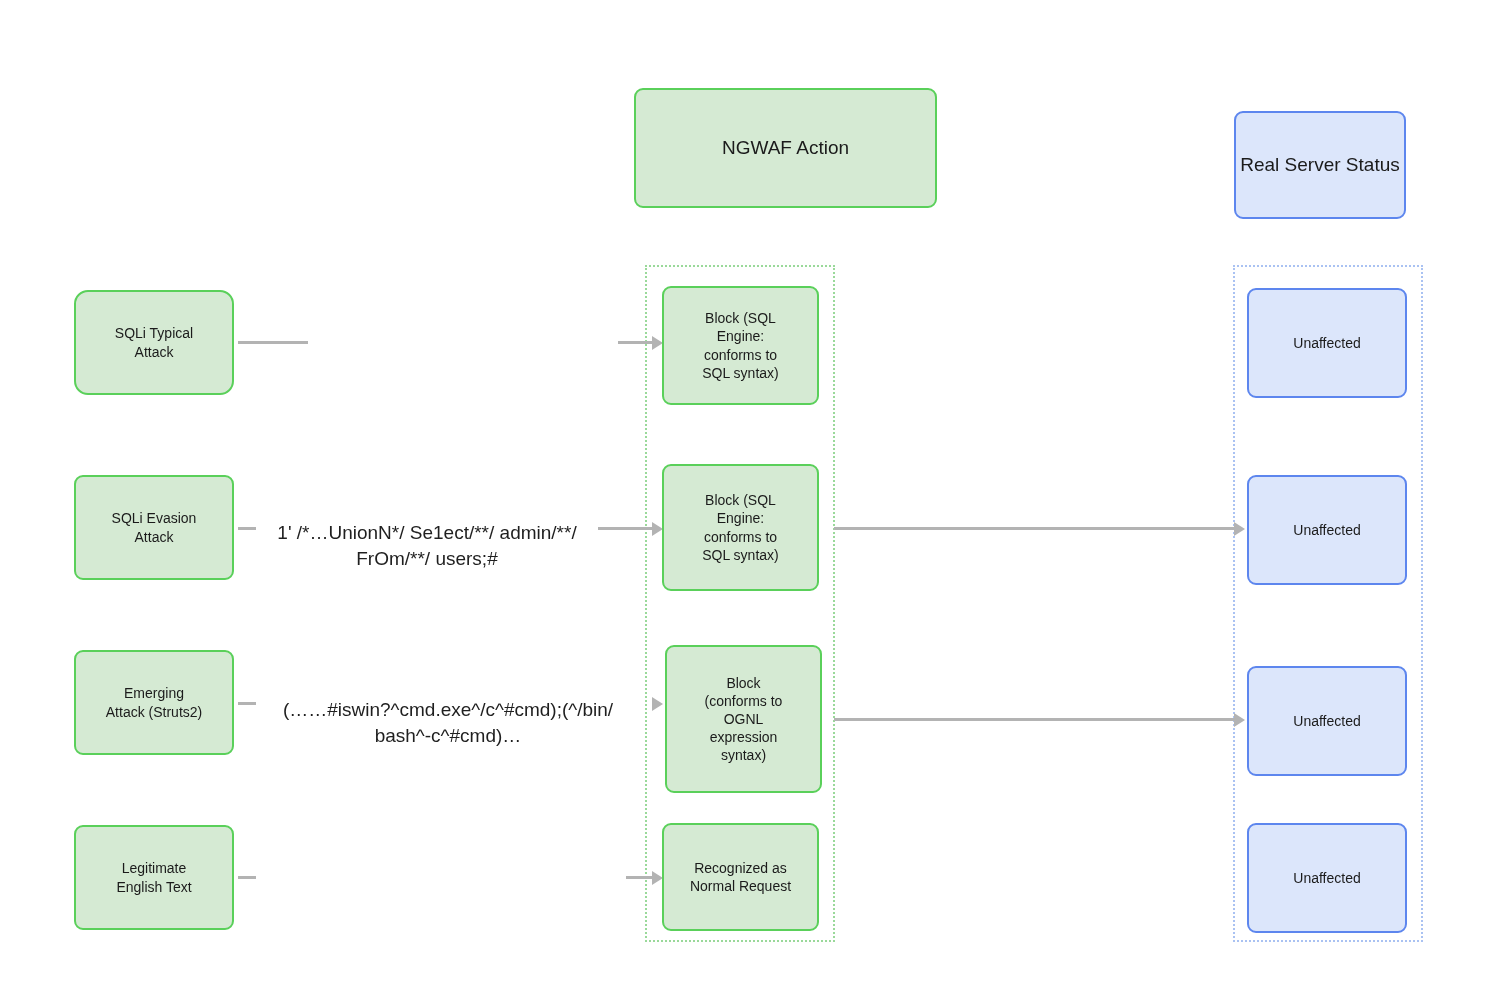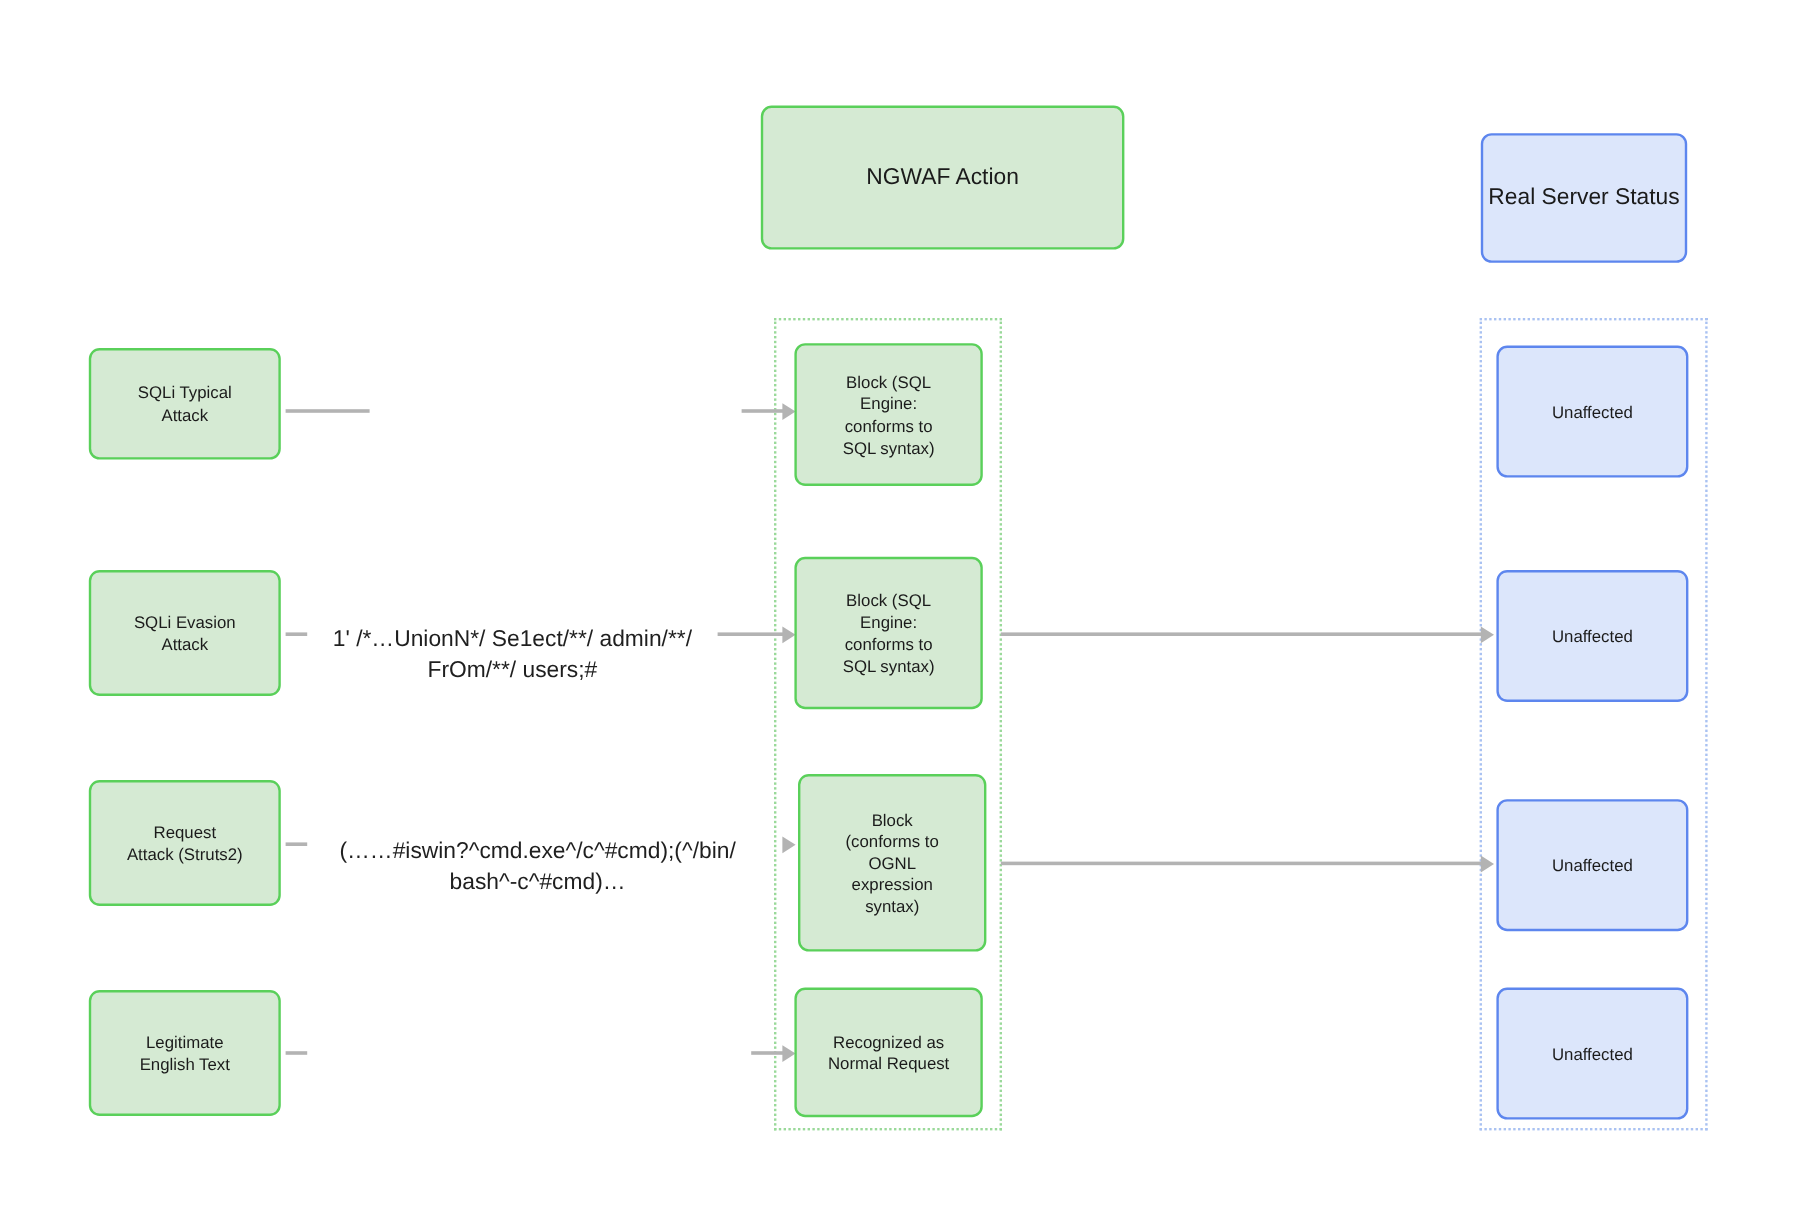--- a/index.html
+++ b/index.html
@@ -89,21 +89,21 @@
   </div>
 
   <div class="node node-blue fs-header" style="left:1234px; top:111px; width:172px; height:108px;">
     <span>Real Server Status</span>
   </div>
 
   <div class="group group-green" style="left:645px; top:265px; width:190px; height:677px;"></div>
 
   <div class="group group-blue" style="left:1233px; top:265px; width:190px; height:677px;"></div>
 
-  <div class="node node-green fs-node" style="left:74px; top:290px; width:160px; height:93px;">
+  <div class="node node-green fs-node" style="left:74px; top:290px; width:160px; height:105px;border-radius:14px;">
     <span>SQLi Typical
 Attack</span>
   </div>
 
   <div class="edge" style="left:238px; top:341px; width:70px;"></div>
 
 
   <div class="edge" style="left:618px; top:341px; width:36px;"></div>
   <div class="arrowhead" style="left:652px; top:336px;"></div>
 
@@ -141,21 +141,21 @@
   </div>
 
   <div class="edge" style="left:834px; top:527px; width:402px;"></div>
   <div class="arrowhead" style="left:1234px; top:522px;"></div>
 
   <div class="node node-blue fs-node" style="left:1247px; top:475px; width:160px; height:110px;">
     <span>Unaffected</span>
   </div>
 
   <div class="node node-green fs-node" style="left:74px; top:650px; width:160px; height:105px;">
-    <span>Request
+    <span>Emerging
 Attack (Struts2)</span>
   </div>
 
   <div class="edge" style="left:238px; top:702px; width:18px;"></div>
 
   <div class="edge-label fs-label" style="left:252px; top:672px; width:392px;">
     <span>(……#iswin?^cmd.exe^/c^#cmd);(^/bin/
 bash^-c^#cmd)…</span>
   </div>
 

